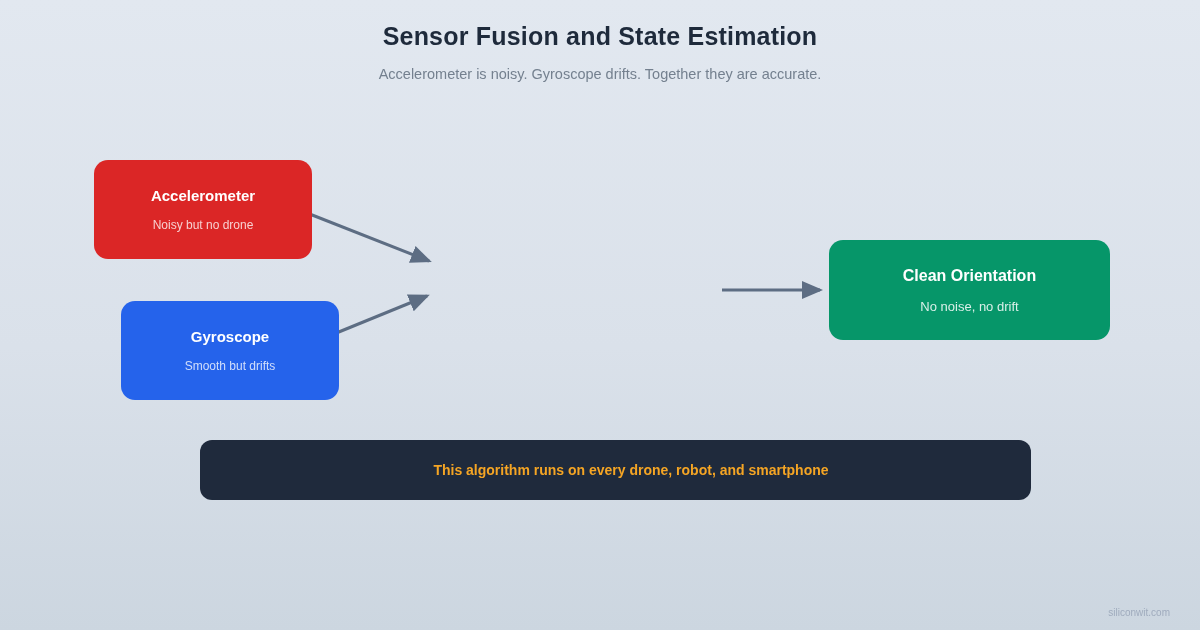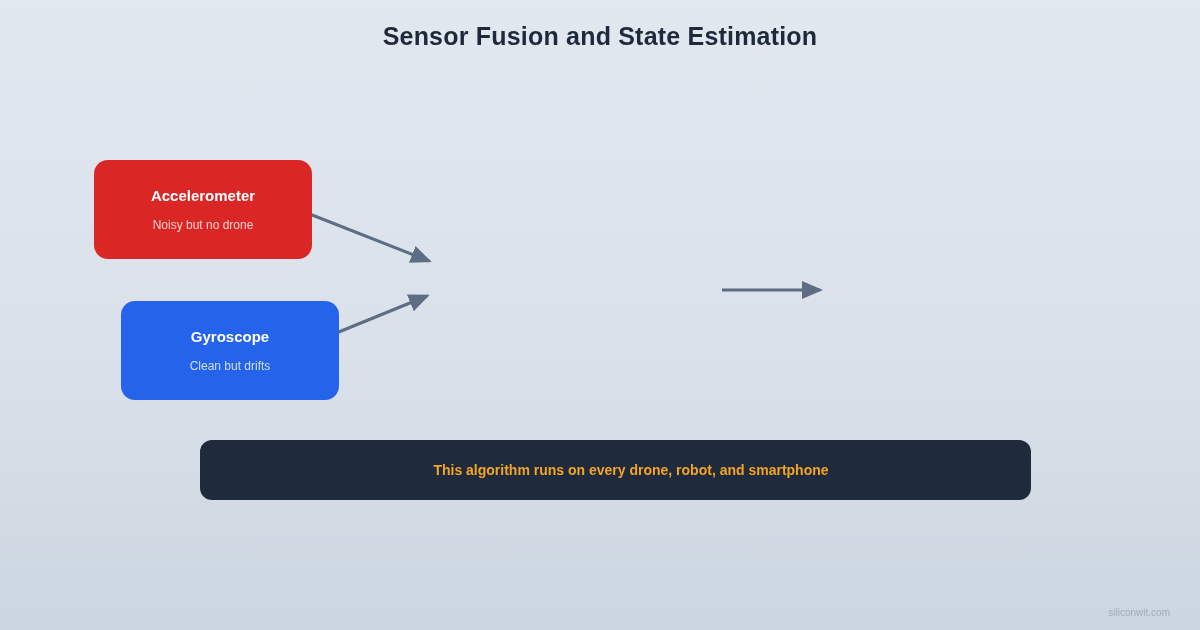--- a/index.html
+++ b/index.html
@@ -94,43 +94,48 @@
     font-size: 10px;
     color: #9fabbd;
   }
 </style>
 </head>
 <body>
 
 <div class="canvas">
 
   <div class="page-title">Sensor Fusion and State Estimation</div>
+  <div class="page-subtitle">Accelerometer is noisy. Gyroscope drifts. Together they are accurate.</div>
 
   <svg class="arrows-layer" viewBox="0 0 1200 630" xmlns="http://www.w3.org/2000/svg">
     <defs>
       <marker id="arrowhead" markerWidth="8" markerHeight="7" refX="6" refY="3" orient="auto" markerUnits="strokeWidth">
         <path d="M0,0 L7,3 L0,6 Z" fill="#5d6d83"></path>
       </marker>
     </defs>
     <line class="arrow" x1="302" y1="211" x2="429" y2="261" marker-end="url(#arrowhead)"></line>
     <line class="arrow" x1="302" y1="347" x2="427" y2="296" marker-end="url(#arrowhead)"></line>
     <line class="arrow" x1="722" y1="290" x2="820" y2="290" marker-end="url(#arrowhead)"></line>
   </svg>
 
   <div class="node node-accelerometer">
     <div class="node-title">Accelerometer</div>
     <div class="node-sub">Noisy but no drone</div>
   </div>
 
   <div class="node node-gyroscope">
     <div class="node-title">Gyroscope</div>
-    <div class="node-sub">Clean but drifts</div>
+    <div class="node-sub">Smooth but drifts</div>
   </div>
 
 
+  <div class="node node-clean">
+    <div class="node-title">Clean Orientation</div>
+    <div class="node-sub">No noise, no drift</div>
+  </div>
 
   <div class="banner">
     <div class="banner-text">This algorithm runs on every drone, robot, and smartphone</div>
   </div>
 
   <div class="footer-watermark">siliconwit.com</div>
 
 </div>
 
 </body></html>

